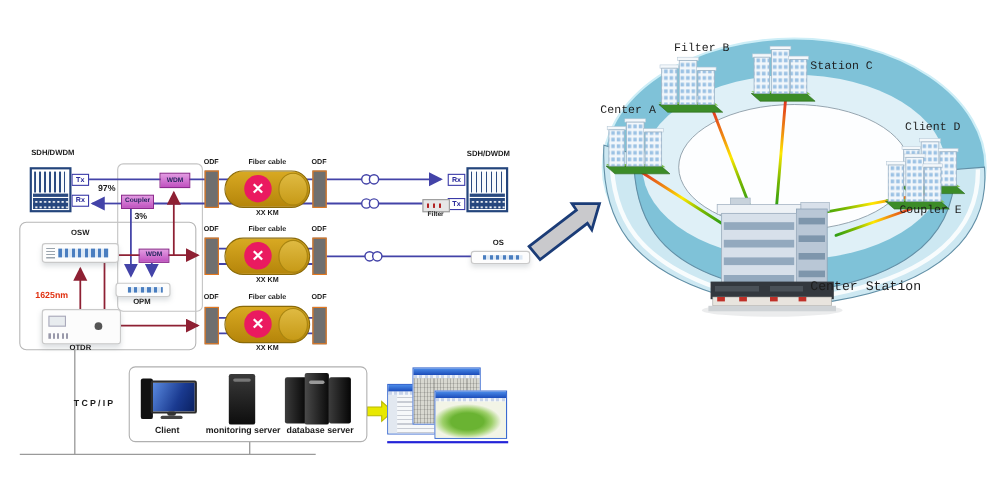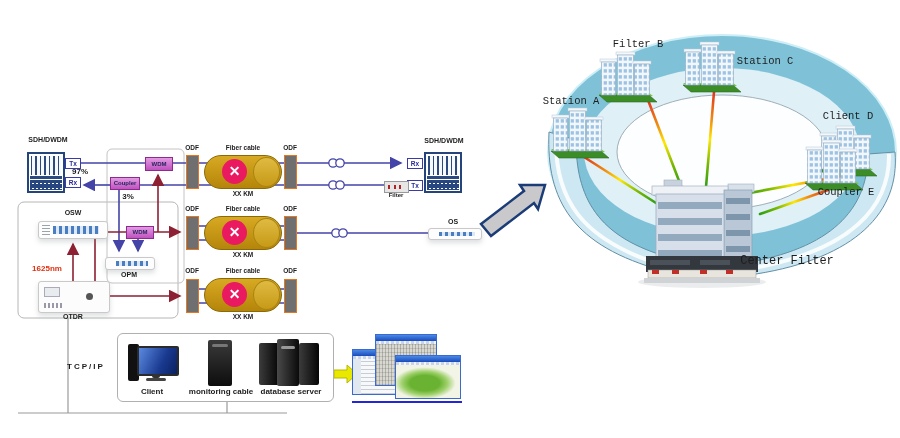--- a/index.html
+++ b/index.html
@@ -250,21 +250,21 @@
 
   <div class="lbl f7" style="left:444px;top:137px;">SDH/DWDM</div>
   <div class="rack" style="left:424px;top:152px;">
     <div class="cards"></div>
     <div class="mid"></div>
     <div class="dots"></div>
   </div>
   <div class="port" style="left:407px;top:158px;">Rx</div>
   <div class="port" style="left:407px;top:180px;">Tx</div>
 
-  <div class="lbl f8" style="left:80px;top:167px;">97%</div>
+  <div class="lbl f8" style="left:97px;top:167px;">97%</div>
   <div class="mag" style="left:110px;top:177px;width:30px;height:13px;line-height:11px;">Coupler</div>
   <div class="lbl f8" style="left:128px;top:192px;">3%</div>
   <div class="mag" style="left:145px;top:157px;width:28px;height:14px;line-height:12px;">WDM</div>
   <div class="mag" style="left:126px;top:226px;width:28px;height:13px;line-height:11px;">WDM</div>
 
   <div class="lbl f7" style="left:73px;top:209px;">OSW</div>
   <div class="strip" style="left:38px;top:221px;width:70px;height:18px;">
     <div class="ticks"></div>
     <div class="bars"></div>
   </div>
@@ -330,40 +330,40 @@
 
     <div class="blk" style="left:90px;top:6px;width:24px;height:46px;background:linear-gradient(180deg,#3a3a3a,#0d0d0d);"></div>
     <div class="blk" style="left:94px;top:10px;width:16px;height:3px;background:#777;"></div>
 
     <div class="blk" style="left:141px;top:9px;width:20px;height:42px;background:linear-gradient(90deg,#3c3c3c,#050505);"></div>
     <div class="blk" style="left:181px;top:9px;width:20px;height:42px;background:linear-gradient(90deg,#3c3c3c,#050505);"></div>
     <div class="blk" style="left:159px;top:5px;width:22px;height:47px;background:linear-gradient(90deg,#4a4a4a,#0a0a0a);"></div>
     <div class="blk" style="left:163px;top:12px;width:14px;height:3px;background:#999;"></div>
   </div>
   <div class="lbl srvLbl" style="left:152px;top:387px;">Client</div>
-  <div class="lbl srvLbl" style="left:221px;top:387px;">monitoring cable</div>
+  <div class="lbl srvLbl" style="left:221px;top:387px;">monitoring server</div>
   <div class="lbl srvLbl" style="left:291px;top:387px;">database server</div>
 
   <div class="win" style="left:352px;top:349px;width:44px;height:46px;">
     <div class="tb"></div>
     <div class="tools"></div>
     <div style="height:35px;background:repeating-linear-gradient(0deg,#c8ccd4 0 1px,#f6f8fa 1px 4px);border-left:8px solid #e2e8f0;"></div>
   </div>
   <div class="win" style="left:375px;top:334px;width:62px;height:52px;">
     <div class="tb"></div>
     <div class="tools"></div>
     <div style="height:41px;background:#d8d8d0;background-image:repeating-linear-gradient(90deg,rgba(40,40,40,.22) 0 1px,transparent 1px 3px),repeating-linear-gradient(0deg,rgba(40,40,40,.14) 0 1px,transparent 1px 4px);"></div>
   </div>
   <div class="win" style="left:395px;top:355px;width:66px;height:44px;">
     <div class="tb"></div>
     <div class="tools"></div>
     <div style="height:33px;background:#f2f4e6;background-image:radial-gradient(ellipse at 45% 55%,#6ab332 0%,#6ab332 30%,#9ed06a 45%,rgba(158,208,106,0) 62%);"></div>
   </div>
   <div class="ul"></div>
 
-  <div class="lbl mono" style="left:571px;top:95px;font-size:10.5px;">Station A</div>
+  <div class="lbl mono" style="left:571px;top:95px;font-size:10.5px;">Center A</div>
   <div class="lbl mono" style="left:638px;top:38px;font-size:10.5px;">Filter B</div>
   <div class="lbl mono" style="left:765px;top:55px;font-size:10.5px;">Station C</div>
   <div class="lbl mono" style="left:848px;top:110px;font-size:10.5px;">Client D</div>
   <div class="lbl mono" style="left:846px;top:186px;font-size:10.5px;">Coupler E</div>
-  <div class="lbl mono" style="left:787px;top:254px;font-size:12px;">Center Filter</div>
+  <div class="lbl mono" style="left:787px;top:254px;font-size:12px;">Center Station</div>
 
 </div>
 
 </body></html>

